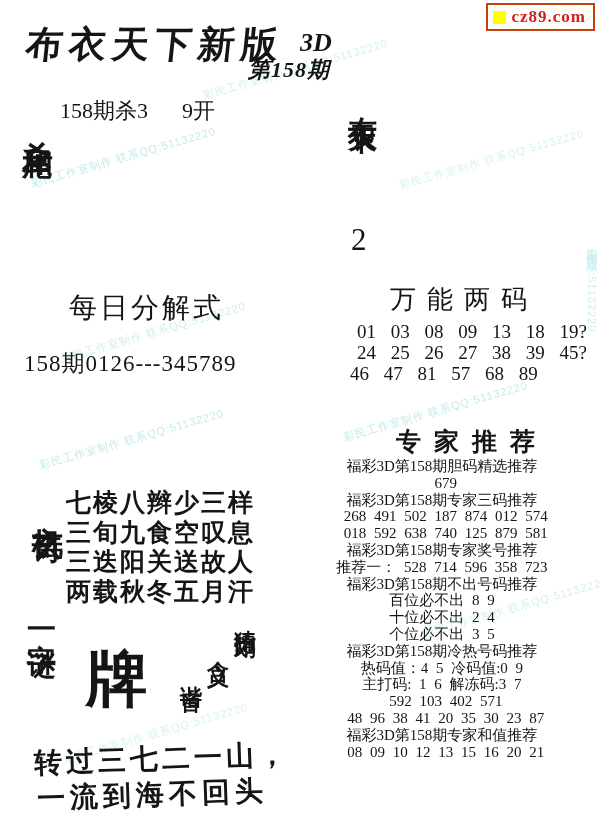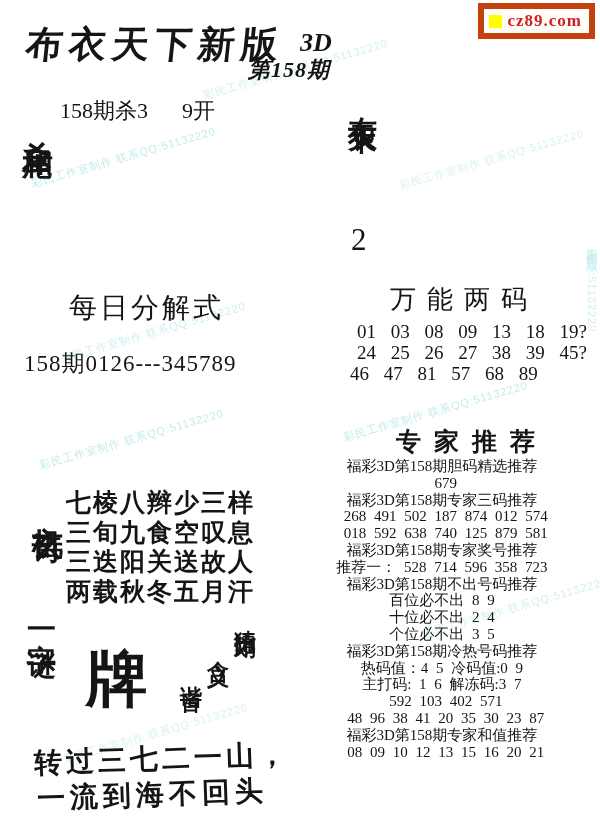--- a/index.html
+++ b/index.html
@@ -13,21 +13,21 @@
   .wm{
     position:absolute;z-index:1;color:#8fd8d8;opacity:.55;
     font-size:11px;white-space:nowrap;transform:rotate(-16deg);
     letter-spacing:1px;pointer-events:none;
     font-family:"Liberation Sans","DejaVu Sans",sans-serif;
   }
   .wm.vert{writing-mode:vertical-rl;transform:none;}
   
   .logo{
     top:3px;right:5px;display:flex;align-items:center;gap:5px;
-    border:6px solid #c2410c;background:#fffdfa;padding:2px 7px 2px 5px;
+    border:2px solid #c2410c;background:#fffdfa;padding:2px 7px 2px 5px;
     text-decoration:none;
   }
   .logo-square{width:13px;height:13px;background:#ffff00;}
   .logo-text{color:#cc2222;font-size:17px;font-weight:bold;letter-spacing:1px;}
   
   .cal{font-weight:bold;}
   .title{left:26px;top:20px;font-size:37px;letter-spacing:6px;transform:skewX(-6deg);white-space:nowrap;}
   .game{left:300px;top:28px;font-size:26px;font-style:italic;font-weight:bold;}
   .issue{left:248px;top:55px;font-size:22px;font-style:italic;font-weight:bold;letter-spacing:1px;}
   .kill-line{left:60px;top:96px;font-size:22px;display:flex;gap:34px;white-space:nowrap;}

